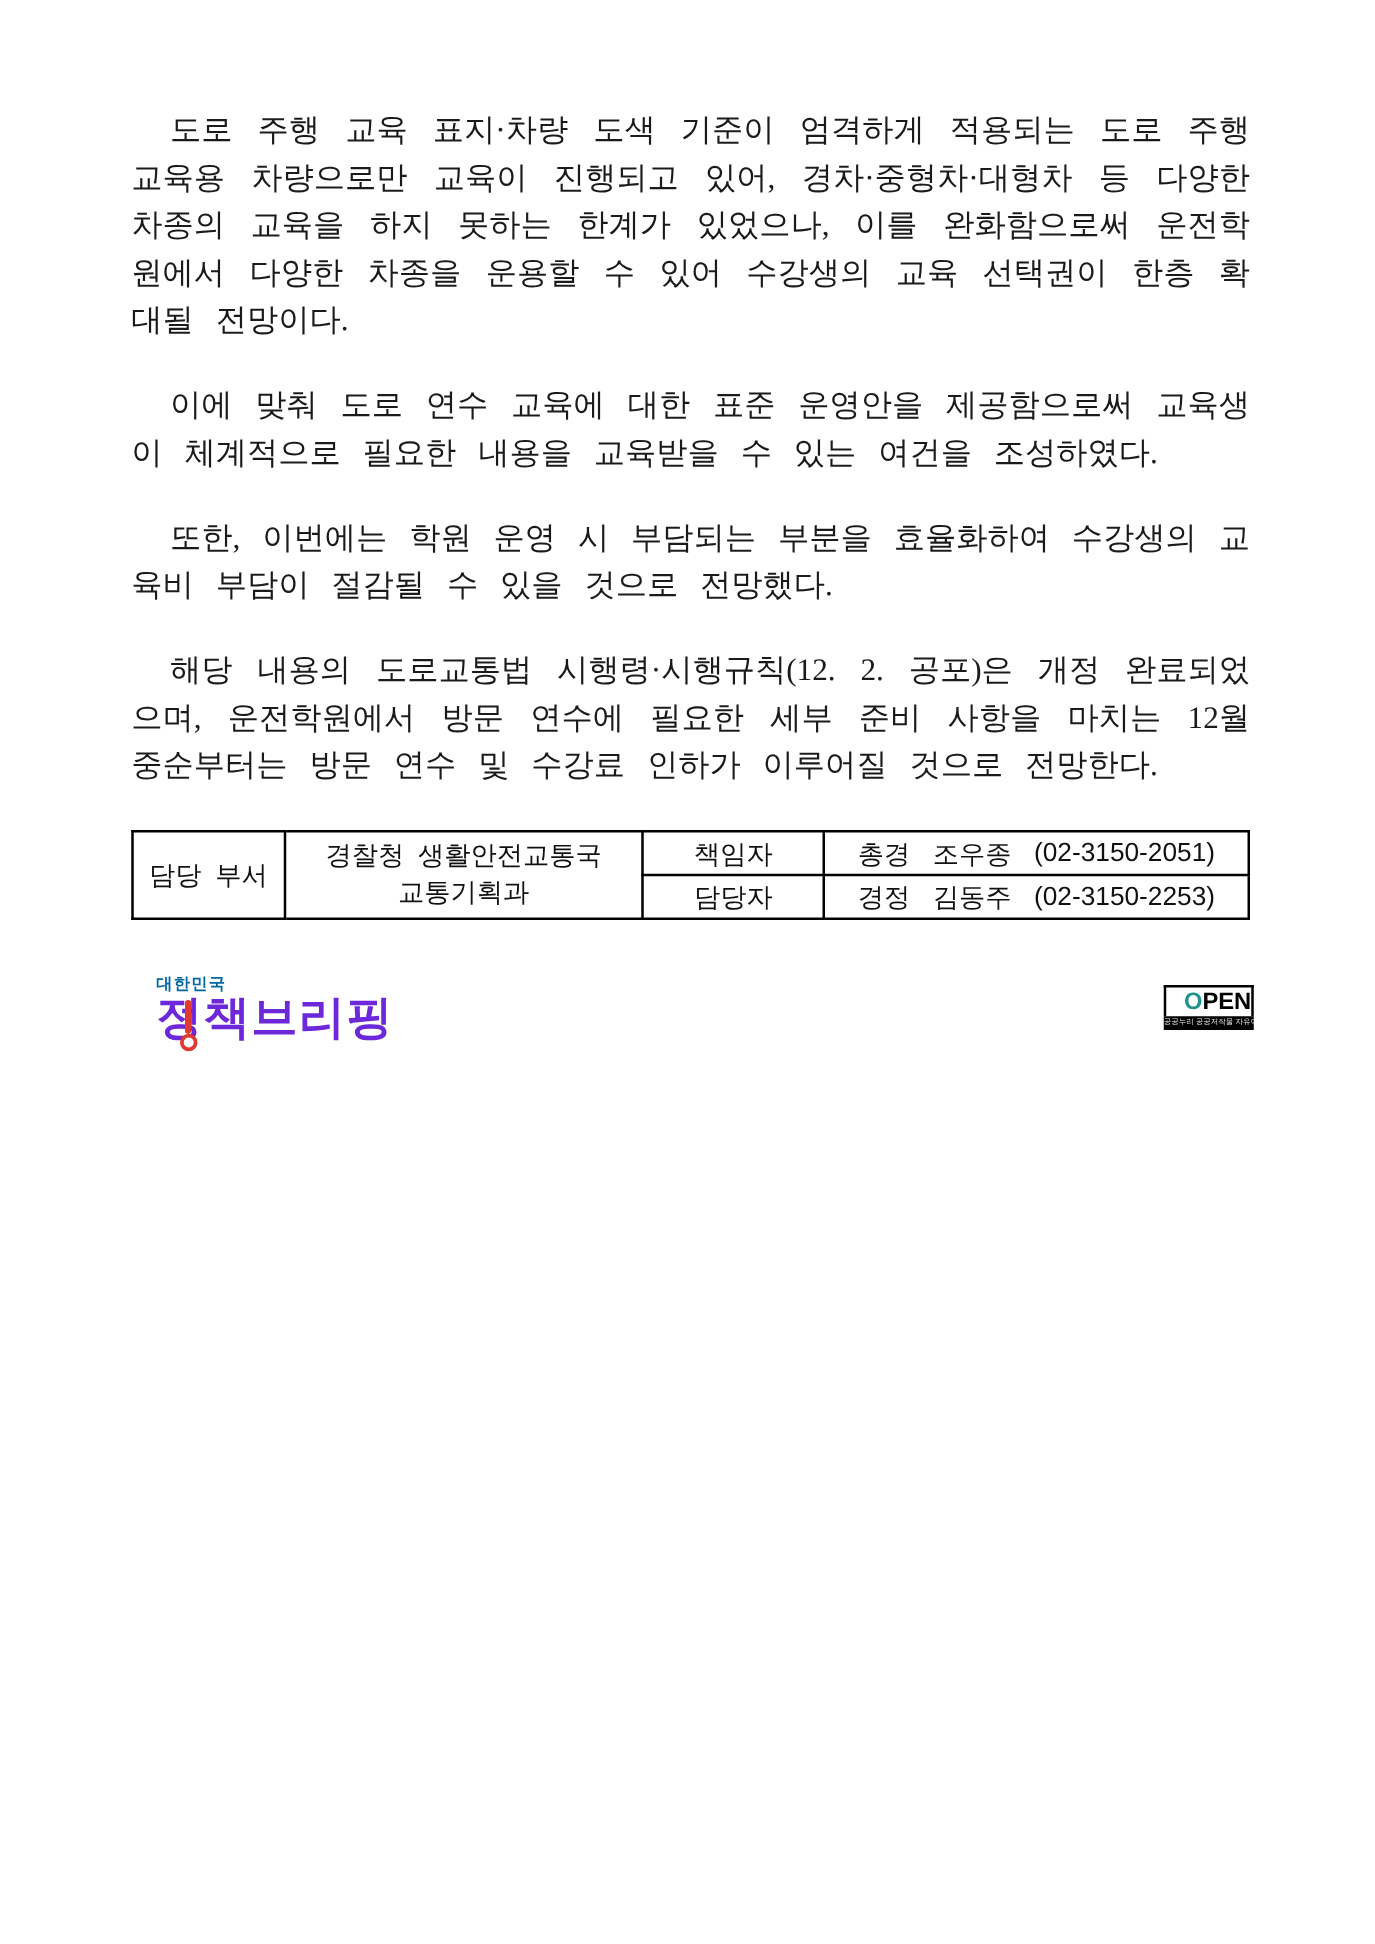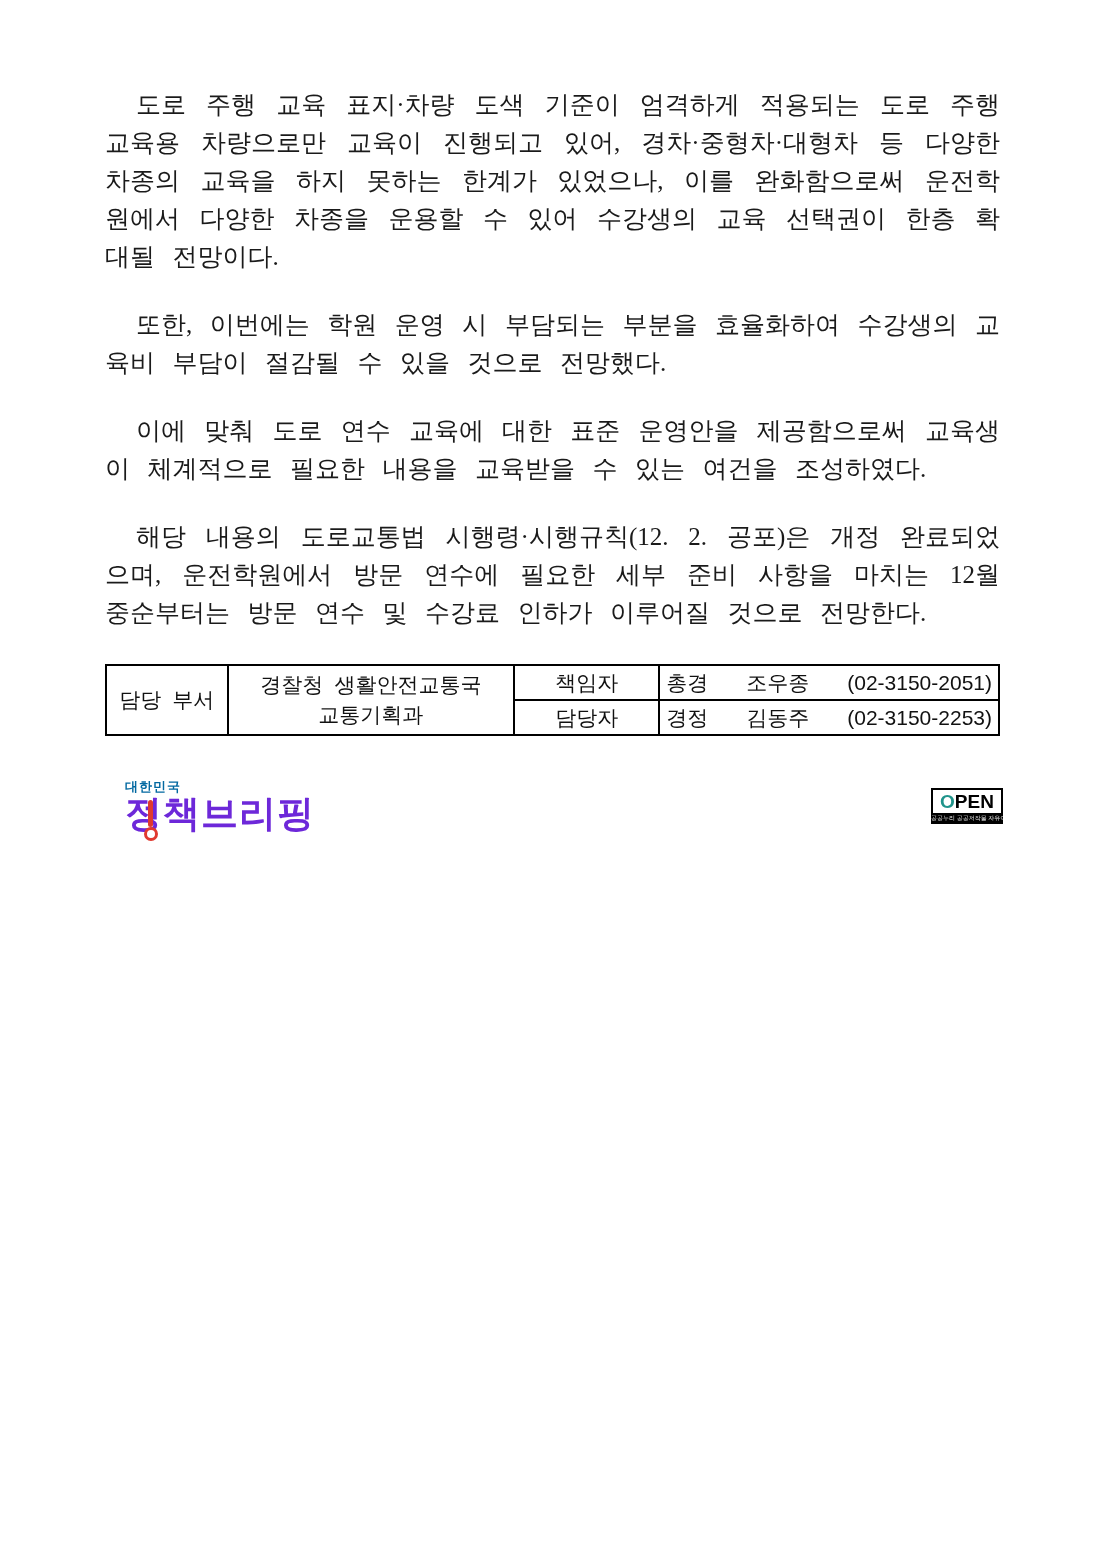--- a/index.html
+++ b/index.html
@@ -52,21 +52,21 @@
   }
   .col-dept  { width: 13.3%; }
   .col-name  { width: 32.3%; }
   .col-role  { width: 16.0%; margin-left: 20px; }
   .col-info  { width: 38.4%; }
   .dept-name-line { line-height: 30px; }
   .person-cell {
     display: flex;
     justify-content: center;
     align-items: center;
-    gap: 38px;
+    gap: 18px;
     white-space: nowrap;
     text-align: center;
   }
   
   .footer {
     display: flex;
     justify-content: space-between;
     align-items: flex-start;
     margin-top: 44px;
     padding-left: 20px;
@@ -116,21 +116,21 @@
     font-family: "Liberation Sans", "DejaVu Sans", sans-serif;
   }
   .open-top {
     box-sizing: border-box;
     border: 2px solid #000;
     border-bottom: none;
     background: #fff;
     height: 25px;
     display: flex;
     align-items: center;
-    justify-content: center;
+    justify-content: flex-end;
   }
   .open-text {
     display: inline-block;
     font-size: 19px;
     font-weight: bold;
     color: #000;
     letter-spacing: 0px;
     line-height: 1;
   }
   .open-text::first-letter {
@@ -148,22 +148,22 @@
     overflow: hidden;
   }
 </style>
 </head>
 <body>
 
 <div class="page">
   <div class="content">
 
     <p class="para">도로 주행 교육 표지·차량 도색 기준이 엄격하게 적용되는 도로 주행 교육용 차량으로만 교육이 진행되고 있어, 경차·중형차·대형차 등 다양한 차종의 교육을 하지 못하는 한계가 있었으나, 이를 완화함으로써 운전학원에서 다양한 차종을 운용할 수 있어 수강생의 교육 선택권이 한층 확대될 전망이다.</p>
+    <p class="para">이에 맞춰 도로 연수 교육에 대한 표준 운영안을 제공함으로써 교육생이 체계적으로 필요한 내용을 교육받을 수 있는 여건을 조성하였다.</p>
     <p class="para">또한, 이번에는 학원 운영 시 부담되는 부분을 효율화하여 수강생의 교육비 부담이 절감될 수 있을 것으로 전망했다.</p>
-    <p class="para">이에 맞춰 도로 연수 교육에 대한 표준 운영안을 제공함으로써 교육생이 체계적으로 필요한 내용을 교육받을 수 있는 여건을 조성하였다.</p>
     <p class="para">해당 내용의 도로교통법 시행령·시행규칙(12. 2. 공포)은 개정 완료되었으며, 운전학원에서 방문 연수에 필요한 세부 준비 사항을 마치는 12월 중순부터는 방문 연수 및 수강료 인하가 이루어질 것으로 전망한다.</p>
 
     <table class="contact-table">
       <tbody>
         <tr>
           <td class="col-dept" rowspan="2">담당 부서</td>
           <td class="col-name" rowspan="2">
             <div class="dept-name-line">경찰청 생활안전교통국</div>
             <div class="dept-name-line">교통기획과</div>
           </td>

